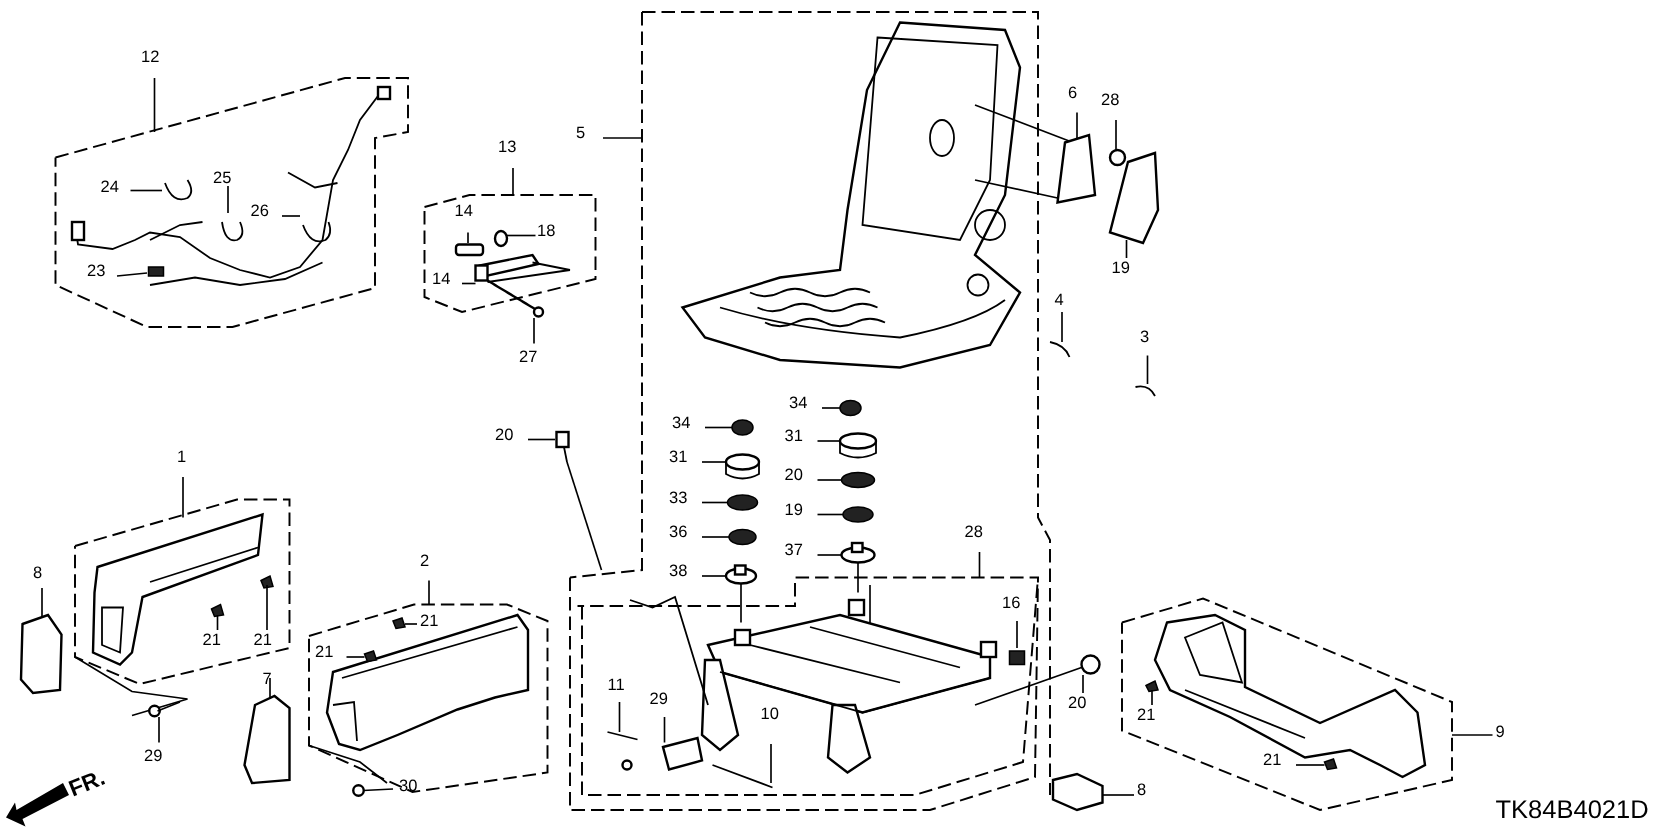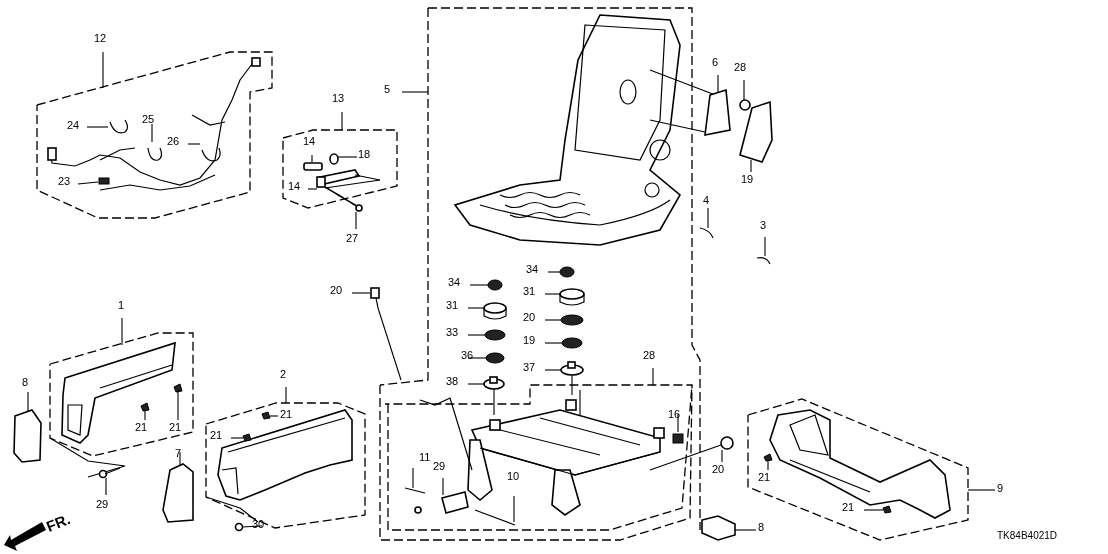--- a/index.html
+++ b/index.html
@@ -1,21 +1,21 @@
 <!DOCTYPE html>
 <html><head>
 <meta charset="utf-8">
 <style>
   html, body { margin: 0; padding: 0; background: #ffffff; }
   body { width: 1108px; height: 554px; position: relative; overflow: hidden;
          font-family: "Liberation Sans", sans-serif; }
   #diagram { position: absolute; left: 0; top: 0; width: 1108px; height: 554px; }
   .callout { position: absolute; font-size: 11px; color: #000; line-height: 1;
              font-family: "Liberation Sans", sans-serif; white-space: nowrap; cursor: pointer; }
-  .code { position: absolute; font-size: 10px; color: #000; font-family: "Liberation Sans", sans-serif; }
+  .code { position: absolute; font-size: 17px; color: #000; font-family: "Liberation Sans", sans-serif; }
   .fr { position: absolute; font-size: 15px; font-weight: bold; font-family: "Liberation Sans", sans-serif; }
   svg .dash { stroke: #000; stroke-width: 1.3; fill: none; stroke-dasharray: 9 4; }
   svg .lead { stroke: #000; stroke-width: 1.1; fill: none; }
   svg .part { stroke: #000; stroke-width: 1.6; fill: #fff; }
   svg .partf { stroke: #000; stroke-width: 1.2; fill: none; }
   svg .dark { fill: #222; stroke: #000; stroke-width: 1; }
 </style>
 </head>
 <body>
 
@@ -308,44 +308,44 @@
 <div class="callout" style="left:712px;top:57px;">6</div>
 <div class="callout" style="left:734px;top:62px;">28</div>
 <div class="callout" style="left:741px;top:174px;">19</div>
 <div class="callout" style="left:703px;top:195px;">4</div>
 <div class="callout" style="left:760px;top:220px;">3</div>
 
 <div class="callout" style="left:330px;top:285px;">20</div>
 <div class="callout" style="left:448px;top:277px;">34</div>
 <div class="callout" style="left:446px;top:300px;">31</div>
 <div class="callout" style="left:446px;top:327px;">33</div>
-<div class="callout" style="left:446px;top:350px;margin-left:15px;">36</div>
+<div class="callout" style="left:446px;top:350px;">36</div>
 <div class="callout" style="left:446px;top:376px;">38</div>
 <div class="callout" style="left:526px;top:264px;">34</div>
 <div class="callout" style="left:523px;top:286px;">31</div>
 <div class="callout" style="left:523px;top:312px;">20</div>
 <div class="callout" style="left:523px;top:335px;">19</div>
 <div class="callout" style="left:523px;top:362px;">37</div>
 <div class="callout" style="left:643px;top:350px;">28</div>
-<div class="callout" style="left:668px;top:397px;margin-top:12px;">16</div>
+<div class="callout" style="left:668px;top:397px;">16</div>
 <div class="callout" style="left:712px;top:464px;">20</div>
-<div class="callout" style="left:419px;top:452px;">11</div>
+<div class="callout" style="left:405px;top:452px;">11</div>
 <div class="callout" style="left:433px;top:461px;">29</div>
 <div class="callout" style="left:507px;top:471px;">10</div>
 <div class="callout" style="left:758px;top:522px;">8</div>
 
 <div class="callout" style="left:118px;top:300px;">1</div>
 <div class="callout" style="left:22px;top:377px;">8</div>
 <div class="callout" style="left:135px;top:422px;">21</div>
 <div class="callout" style="left:169px;top:422px;">21</div>
 <div class="callout" style="left:96px;top:499px;">29</div>
 <div class="callout" style="left:280px;top:369px;">2</div>
 <div class="callout" style="left:280px;top:409px;">21</div>
 <div class="callout" style="left:210px;top:430px;">21</div>
 <div class="callout" style="left:175px;top:448px;">7</div>
-<div class="callout" style="left:252px;top:519px;">30</div>
+<div class="callout" style="left:266px;top:519px;">30</div>
 
 <div class="callout" style="left:997px;top:483px;">9</div>
 <div class="callout" style="left:758px;top:472px;">21</div>
 <div class="callout" style="left:842px;top:502px;">21</div>
 
 <div class="fr" style="left:46px;top:514px;transform:rotate(-22deg);">FR.</div>
 <div class="code" style="left:997px;top:530px;">TK84B4021D</div>
 
 </body></html>

